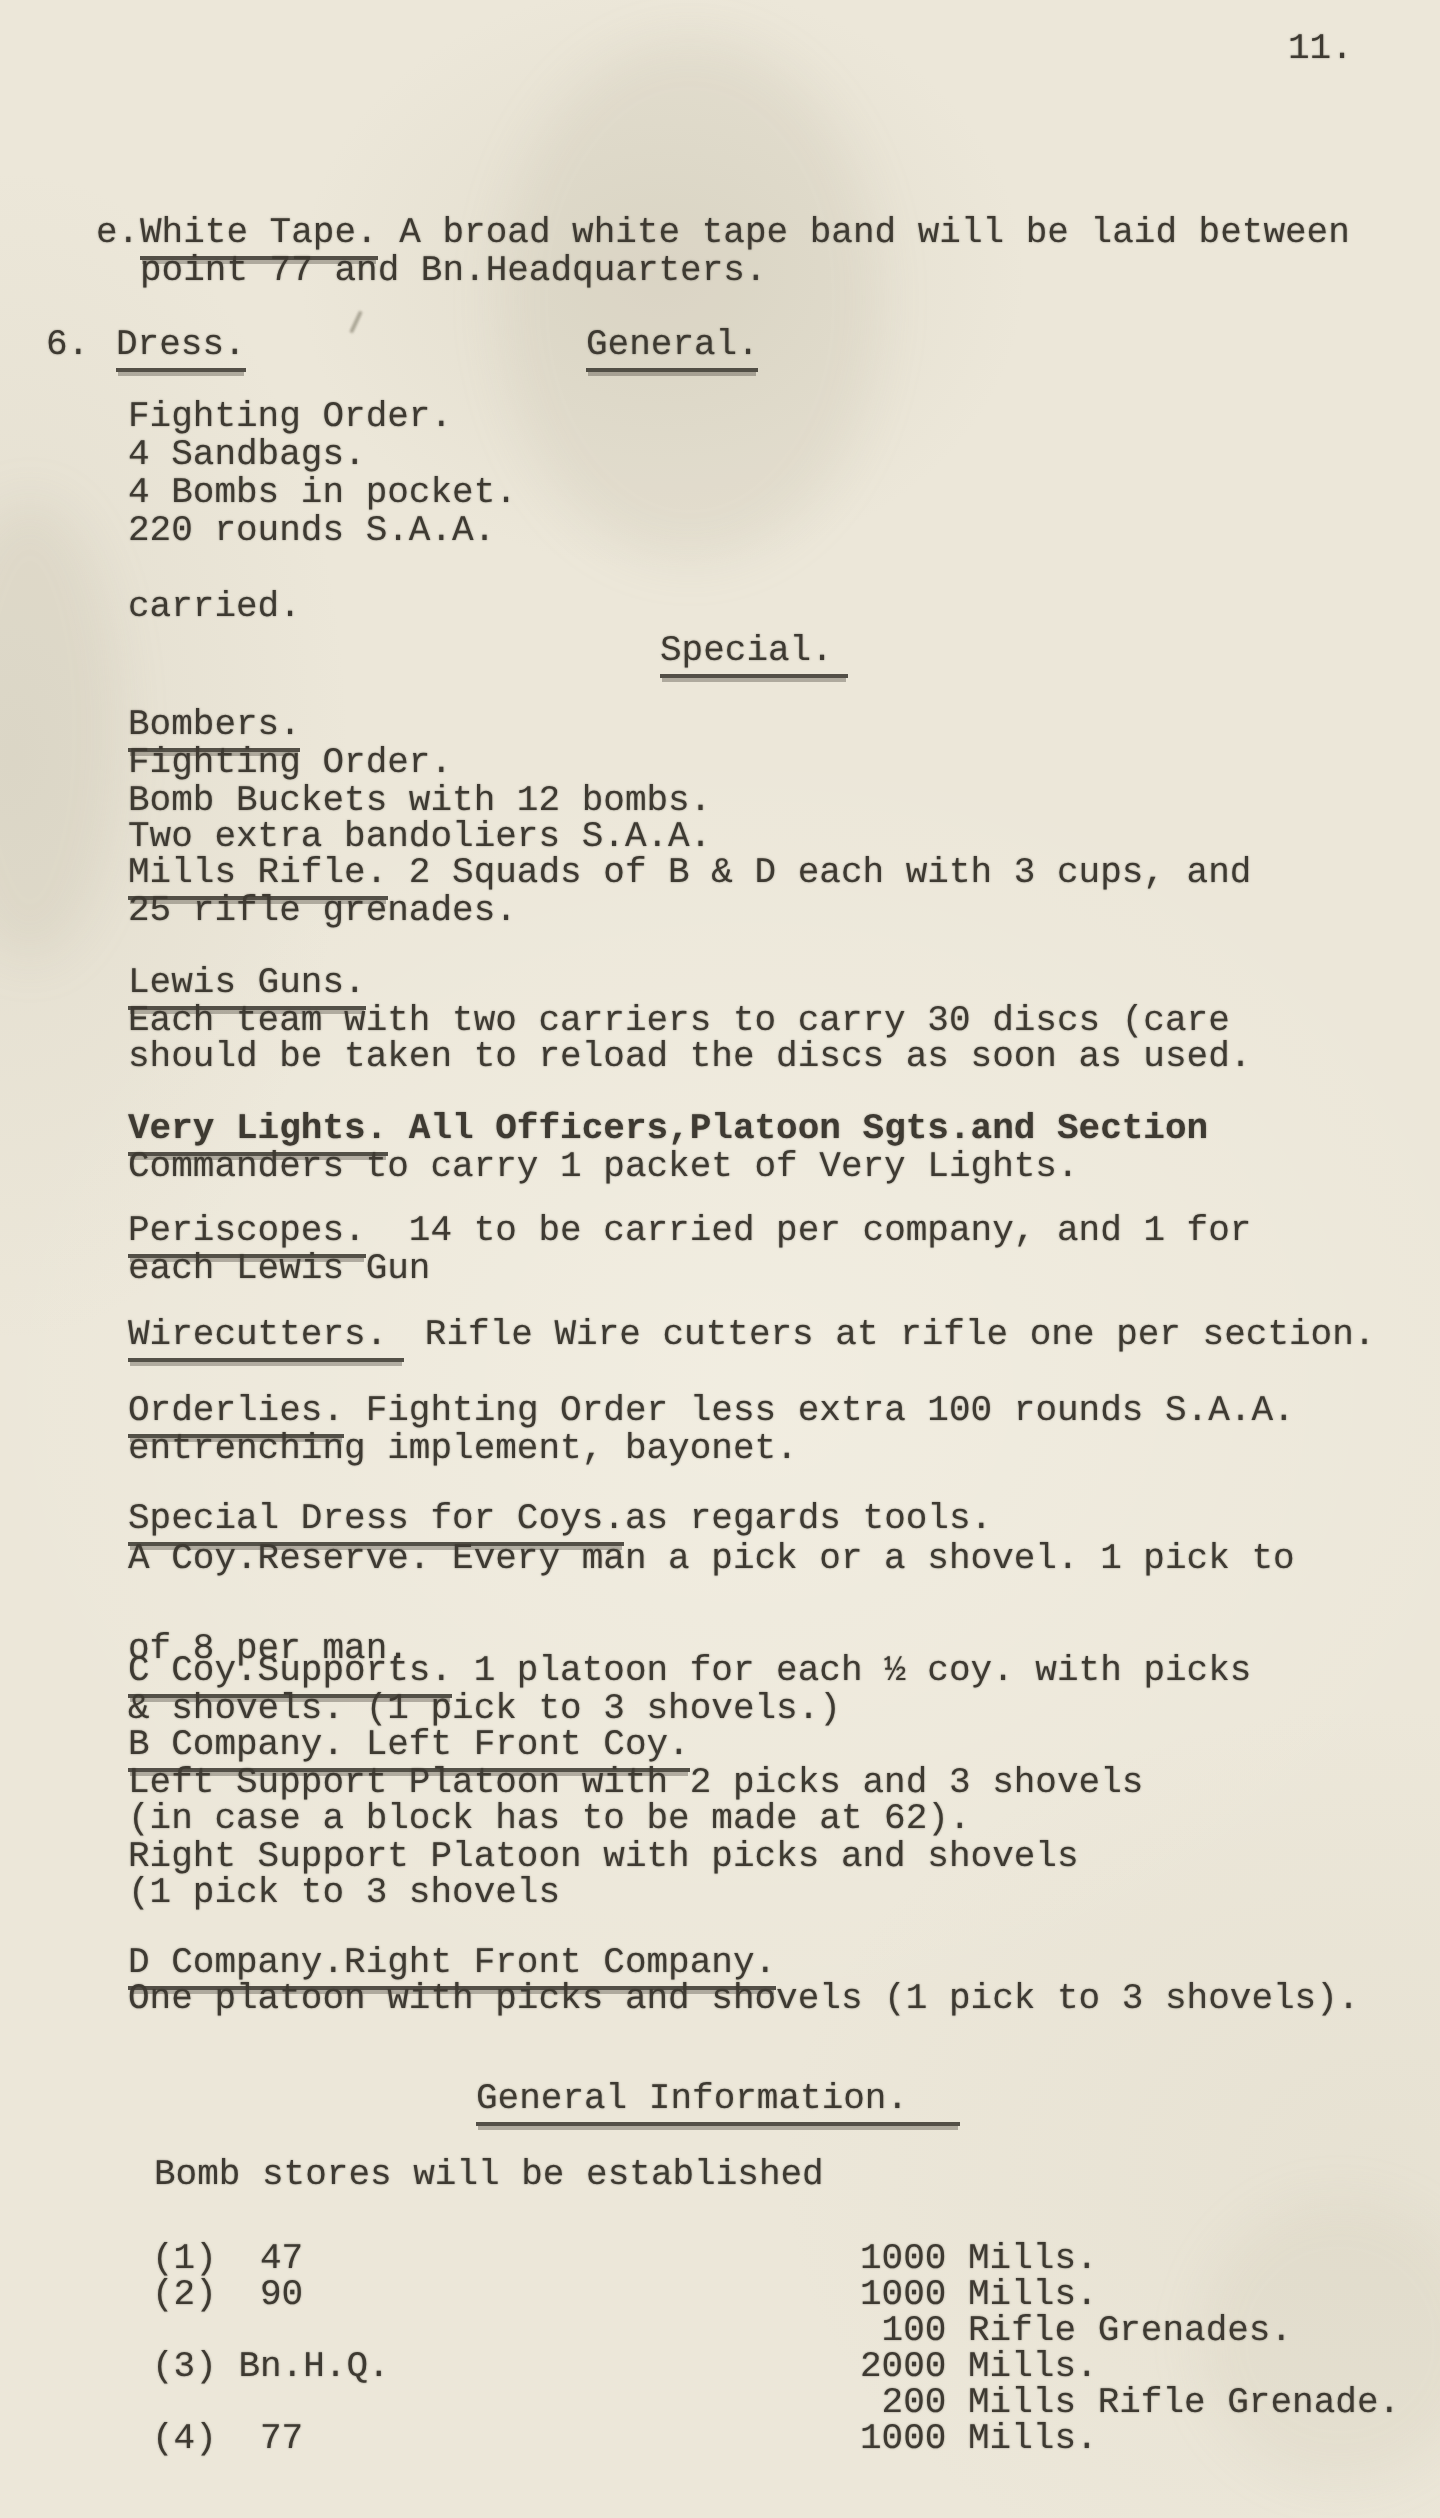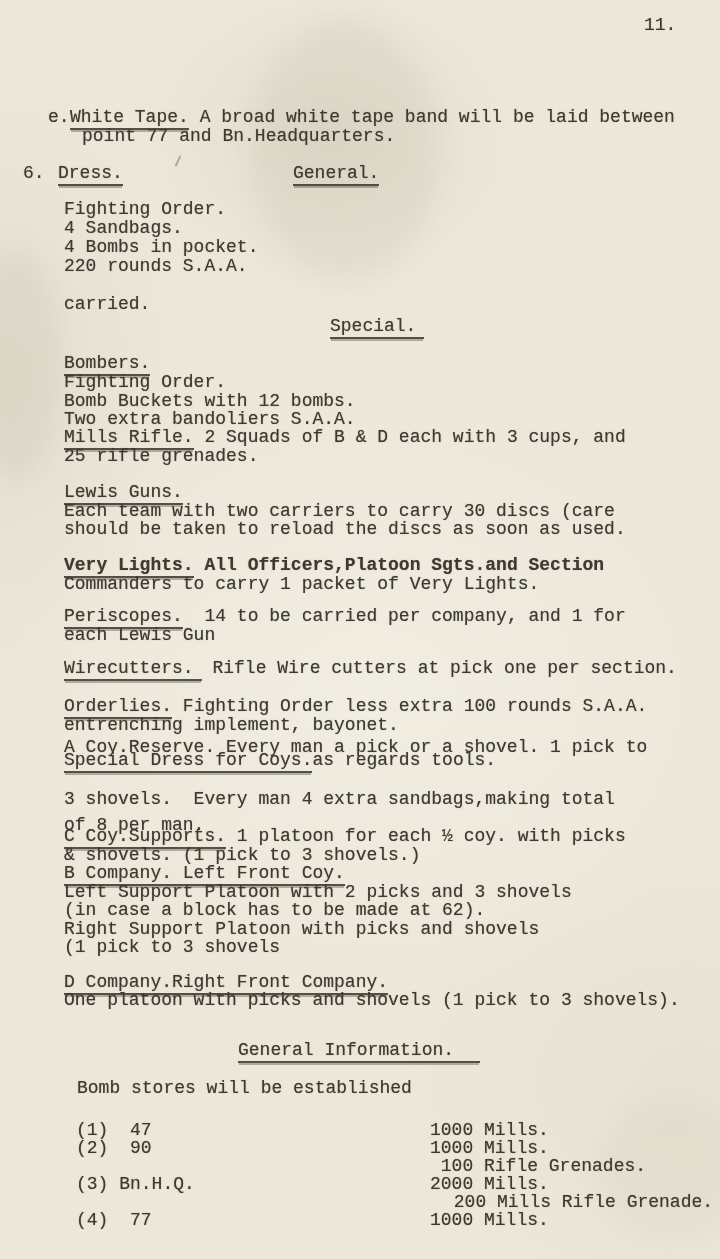--- a/index.html
+++ b/index.html
@@ -46,21 +46,21 @@
 
   <div class="stain" style="left:250px;top:20px;width:190px;height:260px;background:rgba(176,170,148,.14);"></div>
   <div class="stain" style="left:-30px;top:250px;width:90px;height:230px;background:rgba(168,163,142,.13);"></div>
   <div class="stain" style="left:600px;top:1100px;width:140px;height:140px;background:rgba(190,183,160,.12);"></div>
   <div class="pen-tick"></div>
 
   <div class="ln" style="left:644px;top:16px;">11.</div>
 
   <div class="ln" style="left:48px;top:108px;">e.</div>
   <div class="ln" style="left:70px;top:108px;"><span class="u">White Tape.</span><span> A broad white tape band will be laid between</span></div>
-  <div class="ln" style="left:70px;top:127px;margin-left:12px;">point 77 and Bn.Headquarters.</div>
+  <div class="ln" style="left:70px;top:127px;">point 77 and Bn.Headquarters.</div>
 
   <div class="ln" style="left:23px;top:164px;">6.</div>
   <div class="ln" style="left:58px;top:164px;"><span class="u">Dress.</span></div>
   <div class="ln" style="left:293px;top:164px;"><span class="u">General.</span></div>
 
   <div class="ln" style="left:64px;top:200px;">Fighting Order.</div>
   <div class="ln" style="left:64px;top:219px;">4 Sandbags.</div>
   <div class="ln" style="left:64px;top:238px;">4 Bombs in pocket.</div>
   <div class="ln" style="left:64px;top:257px;">220 rounds S.A.A.</div>
   <div class="ln" style="left:64px;top:295px;">carried.</div>
@@ -77,28 +77,27 @@
   <div class="ln" style="left:64px;top:483px;"><span class="u">Lewis Guns.</span></div>
   <div class="ln" style="left:64px;top:502px;">Each team with two carriers to carry 30 discs (care</div>
   <div class="ln" style="left:64px;top:520px;">should be taken to reload the discs as soon as used.</div>
 
   <div class="ln" style="left:64px;top:556px;font-weight:bold;"><span class="u">Very Lights.</span><span> All Officers,Platoon Sgts.and Section</span></div>
   <div class="ln" style="left:64px;top:575px;">Commanders to carry 1 packet of Very Lights.</div>
 
   <div class="ln" style="left:64px;top:607px;"><span class="u">Periscopes.</span><span>  14 to be carried per company, and 1 for</span></div>
   <div class="ln" style="left:64px;top:626px;font-family:Liberation Mono, monospace;">each Lewis Gun</div>
 
-  <div class="ln" style="left:64px;top:659px;"><span class="u usm">Wirecutters.</span><span> Rifle Wire cutters at pick one per section.</span></div>
+  <div class="ln" style="left:64px;top:659px;"><span class="u usm">Wirecutters.</span><span> Rifle Wire cutters at rifle one per section.</span></div>
 
   <div class="ln" style="left:64px;top:697px;"><span class="u">Orderlies.</span><span> Fighting Order less extra 100 rounds S.A.A.</span></div>
   <div class="ln" style="left:64px;top:716px;">entrenching implement, bayonet.</div>
 
   <div class="ln" style="left:64px;top:751px;"><span class="u">Special Dress for Coys.</span><span>as regards tools.</span></div>
-  <div class="ln" style="left:64px;top:738px;">A Coy.Reserve. Every man a pick or a shovel. 1 pick to</div>
-  <div class="ln" style="left:64px;top:790px;">3 shovels.  Every man 4 extra sandbags,making total</div>
+  <div class="ln" style="left:64px;top:771px;">A Coy.Reserve. Every man a pick or a shovel. 1 pick to</div>
   <div class="ln" style="left:64px;top:772px;margin-top:44px;">of 8 per man.</div>
   <div class="ln" style="left:64px;top:827px;"><span class="u">C Coy.Supports.</span><span> 1 platoon for each ½ coy. with picks</span></div>
   <div class="ln" style="left:64px;top:846px;">&amp; shovels. (1 pick to 3 shovels.)</div>
   <div class="ln" style="left:64px;top:864px;"><span class="u">B Company. Left Front Coy.</span></div>
   <div class="ln" style="left:64px;top:883px;">Left Support Platoon with 2 picks and 3 shovels</div>
   <div class="ln" style="left:64px;top:901px;">(in case a block has to be made at 62).</div>
   <div class="ln" style="left:64px;top:920px;">Right Support Platoon with picks and shovels</div>
   <div class="ln" style="left:64px;top:938px;">(1 pick to 3 shovels</div>
   <div class="ln" style="left:64px;top:973px;"><span class="u">D Company.Right Front Company.</span></div>
   <div class="ln" style="left:64px;top:991px;text-align:right;">One platoon with picks and shovels (1 pick to 3 shovels).</div>
@@ -108,17 +107,17 @@
 
   <div class="ln" style="left:76px;top:1121px;">(1)  47</div>
   <div class="ln" style="left:430px;top:1121px;">1000 Mills.</div>
   <div class="ln" style="left:76px;top:1139px;">(2)  90</div>
   <div class="ln" style="left:430px;top:1139px;">1000 Mills.</div>
   <div class="ln" style="left:76px;top:1157px;"></div>
   <div class="ln" style="left:430px;top:1157px;"> 100 Rifle Grenades.</div>
   <div class="ln" style="left:76px;top:1175px;text-align:center;">(3) Bn.H.Q.</div>
   <div class="ln" style="left:430px;top:1175px;">2000 Mills.</div>
   <div class="ln" style="left:76px;top:1193px;"></div>
-  <div class="ln" style="left:443px;top:1193px;"> 200 Mills Rifle Grenade.</div>
+  <div class="ln" style="left:430px;top:1193px;"> 200 Mills Rifle Grenade.</div>
   <div class="ln" style="left:76px;top:1211px;">(4)  77</div>
   <div class="ln" style="left:430px;top:1211px;">1000 Mills.</div>
 
 </div>
 
 </body></html>

